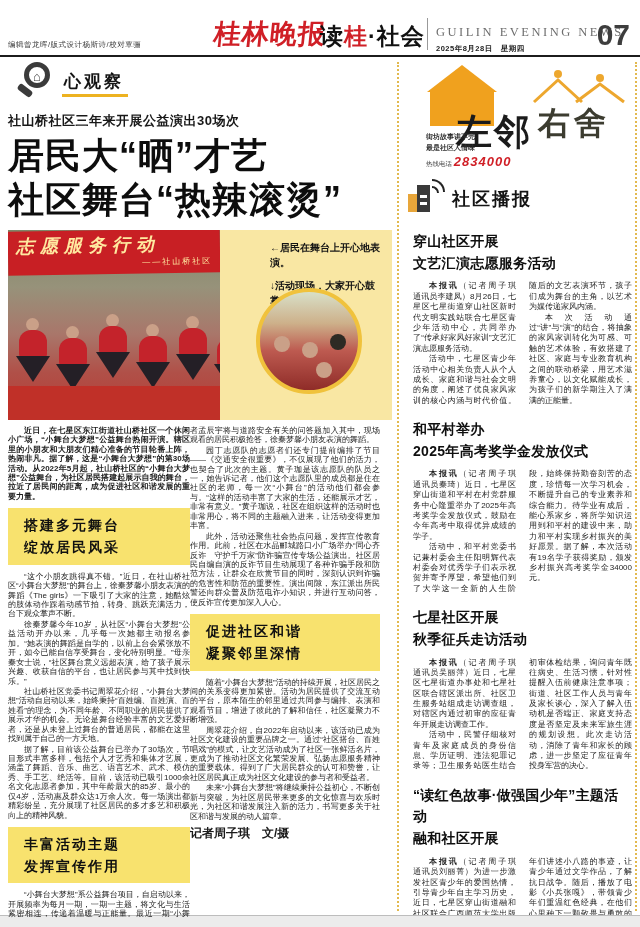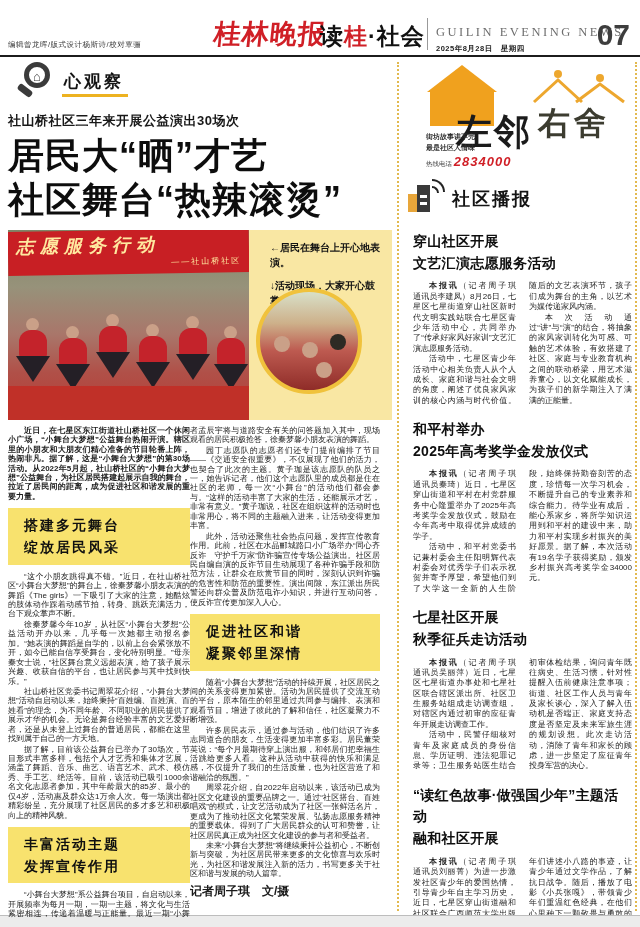--- a/index.html
+++ b/index.html
@@ -35,21 +35,21 @@
     border-radius:50%; background:#fff; text-align:center; }
   .mag .house-glyph { font-size:13px; line-height:16px; color:#3b3b3b; font-weight:bold; }
   .mag::after { content:""; position:absolute; left:-12px; top:20px; width:16px; height:7px;
     background:#3b3b3b; border-radius:3px; transform:rotate(38deg); }
   .badge-label { position:absolute; left:56px; top:8px; font-size:17px; font-weight:900; letter-spacing:3px; color:#141414;}
   .badge-underline { position:absolute; left:54px; top:32px; width:66px; height:3px; background:#edb220; }
   .kicker { font-size:13px; font-weight:bold; color:#181818; margin:8px 0 4px 0; letter-spacing:.5px;}
   .headline { font-size:36px; line-height:1.22; font-weight:900; color:#0d0d0d; letter-spacing:1px; }
   
   .photo-block { position:relative; margin-top:8px; width:384px; height:190px; background:#f9e7a3; }
-  .photo-main { position:absolute; left:0; top:0; width:241px; height:190px; overflow:hidden;
+  .photo-main { position:absolute; left:0; top:0; width:212px; height:190px; overflow:hidden;
     background:linear-gradient(180deg,#7e8668 0%,#97927a 30%,#a9766a 55%,#b05048 75%,#b53c34 100%); }
   .photo-banner { position:absolute; left:0; top:0; width:100%; height:44px; background:#c81f24;
     color:#ffe9a0; padding:3px 8px; transform:rotate(-1deg); }
   .banner-l1 { font-size:18px; font-weight:900; letter-spacing:6px; font-style:italic; }
   .banner-l2 { font-size:8px; text-align:right; color:#ffe9a0; letter-spacing:2px;}
   .carpet { position:absolute; left:0; bottom:0; width:100%; height:34px; background:#c03028; }
   .dancer { position:absolute; width:34px; height:70px; }
   .dancer .head { position:absolute; left:10px; top:0; width:13px; height:13px; border-radius:50%; background:#caa088; }
   .dancer .torso { position:absolute; left:3px; top:12px; width:28px; height:30px; border-radius:12px 12px 6px 6px; background:#c4232b; }
   .dancer .skirt { position:absolute; left:0; top:38px; width:0; height:0;
@@ -202,21 +202,20 @@
         </div>
       <div class="col col-2" id="col-2">
           <p class="body-p noindent">者孟辰宇将与道路安全有关的问答题加入其中，现场观看的居民积极抢答，徐秦梦馨小朋友表演的舞蹈。</p>
           <p class="body-p">园丁志愿队的志愿者们还专门提前编排了节目——《交通安全很重要》，不仅展现了他们的活力，也契合了此次的主题。黄子珈是该志愿队的队员之一，她告诉记者，他们这个志愿队里的成员都是住在社区的老师，每一次“小舞台”的活动他们都会参与。“这样的活动丰富了大家的生活，还能展示才艺，非常有意义。”黄子珈说，社区在组织这样的活动时也非常用心，将不同的主题融入进来，让活动变得更加丰富。</p>
           <p class="body-p">此外，活动还聚焦社会热点问题，发挥宣传教育作用。此前，社区在水晶郦城路口小广场举办“同心齐反诈　守护千万家”防诈骗宣传专场公益演出。社区居民自编自演的反诈节目生动展现了各种诈骗手段和防范方法，让群众在欣赏节目的同时，深刻认识到诈骗的危害性和防范的重要性。演出间隙，东江派出所民警还向群众普及防范电诈小知识，并进行互动问答，使反诈宣传更加深入人心。</p>
           <div class="subhead">
             <div class="subhead-line">促进社区和谐</div>
             <div class="subhead-line">凝聚邻里深情</div>
           </div>
           <p class="body-p">随着“小舞台大梦想”活动的持续开展，社区居民之间的关系变得更加紧密。活动为居民提供了交流互动的平台，原本陌生的邻里通过共同参与编排、表演和观看节目，增进了彼此的了解和信任，社区凝聚力不断增强。</p>
-          <p class="body-p">许多居民表示，通过参与活动，他们结识了许多志同道合的朋友，生活变得更加丰富多彩。居民董荣英说：“每个月最期待穿上演出服，和邻居们把幸福生活跳给更多人看。这种从活动中获得的快乐和满足感，不仅提升了我们的生活质量，也为社区营造了和谐融洽的氛围。”</p>
           <p class="body-p">周翠花介绍，自2022年启动以来，该活动已成为社区文化建设的重要品牌之一。通过“社区搭台、百姓唱戏”的模式，让文艺活动成为了社区一张鲜活名片，更成为了推动社区文化繁荣发展、弘扬志愿服务精神的重要载体。得到了广大居民群众的认可和赞誉，让社区居民真正成为社区文化建设的参与者和受益者。</p>
           <p class="body-p">未来“小舞台大梦想”将继续秉持公益初心，不断创新与突破，为社区居民带来更多的文化惊喜与欢乐时光，为社区和谐发展注入新的活力，书写更多关于社区和谐与发展的动人篇章。</p>
           <div class="byline">记者周子琪　文/摄</div>
         </div>
     </div>
   </div>
 
   <div class="sidebar">
     <div class="nb-logo">
       <div class="house-solid"></div>

